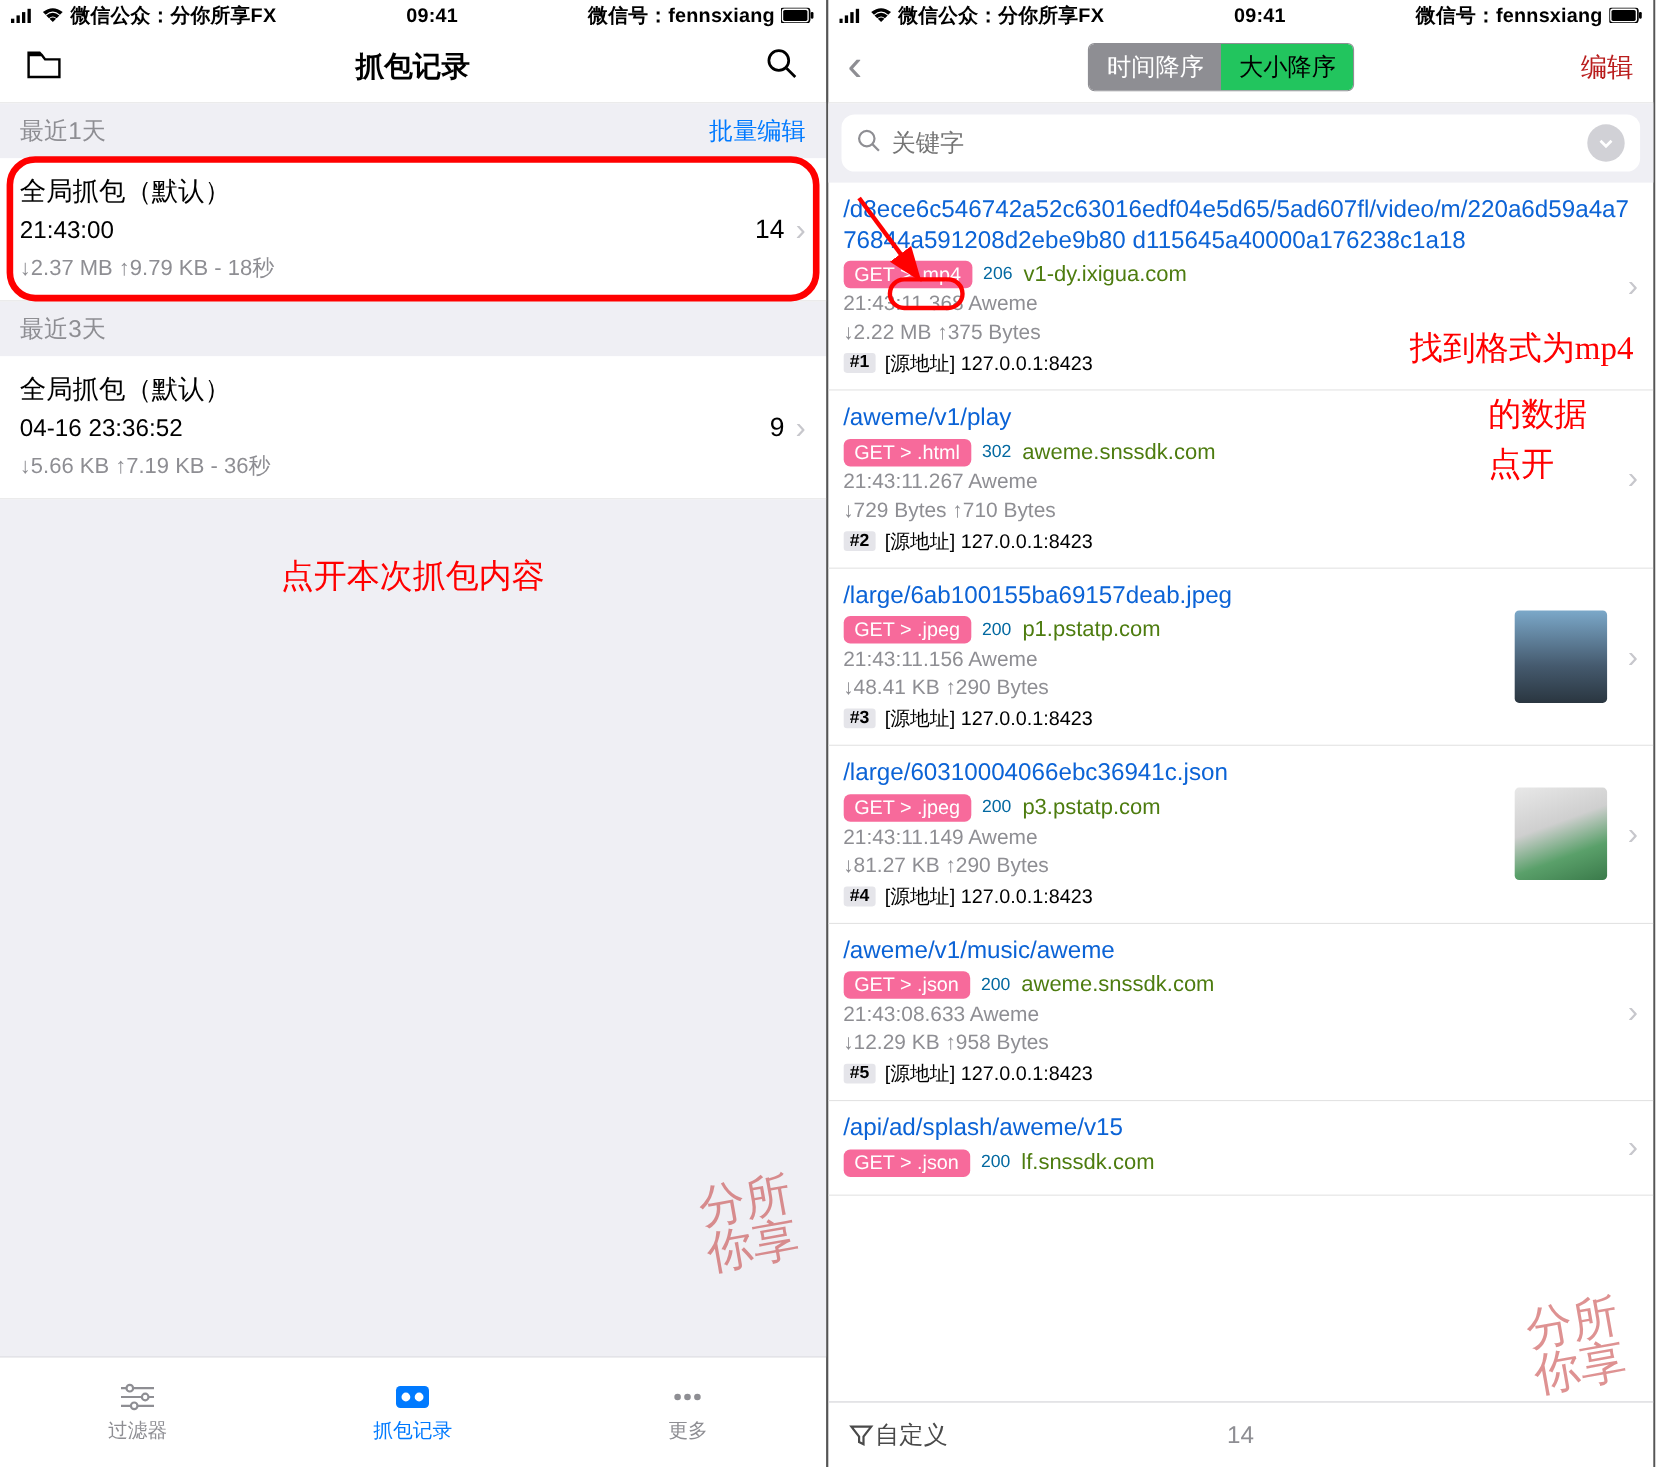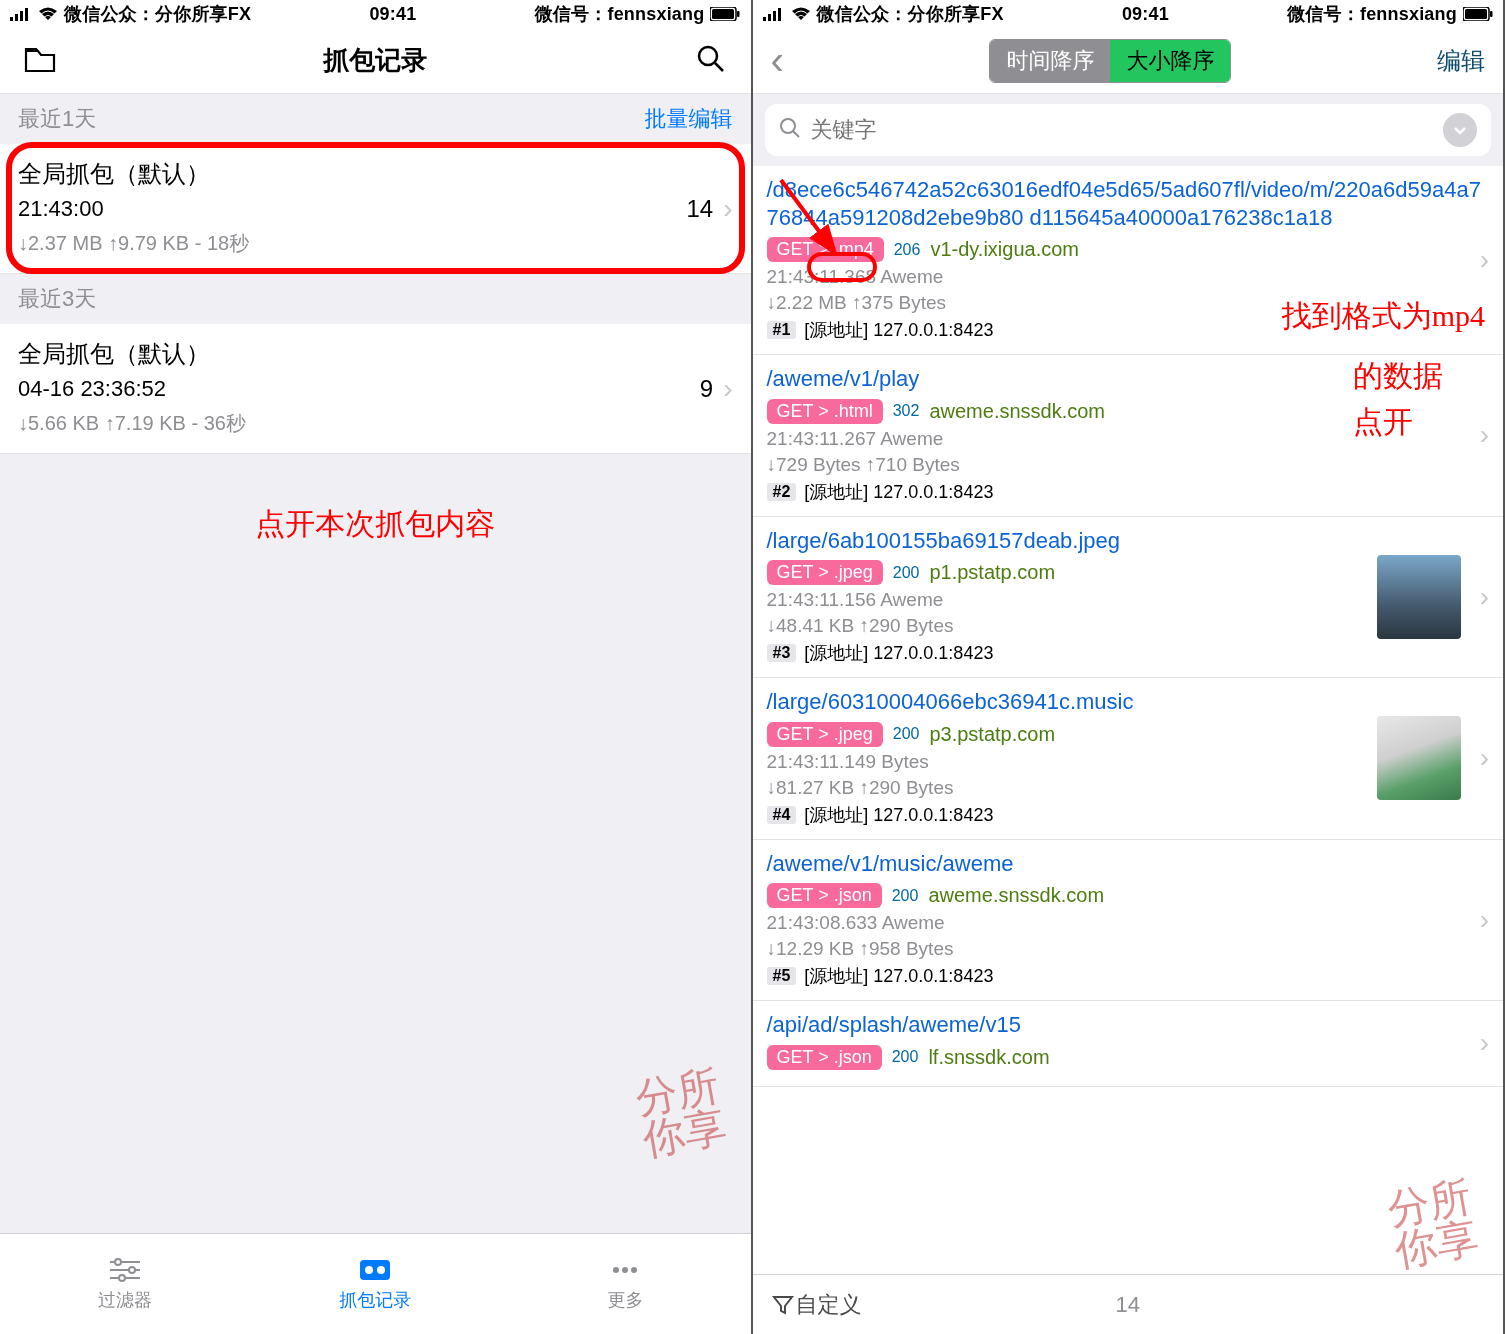--- a/index.html
+++ b/index.html
@@ -36,21 +36,21 @@
 .tab-bar { height: 101px; border-top: 1px solid #d1d1d6; display: flex; margin-top: auto; }
 .tab-item { flex: 1; display: flex; flex-direction: column; align-items: center; justify-content: center; gap: 4px; font-size: 18px; color: #8e8e93; }
 .tab-item.active { color: #007aff; }
 .tab-item svg { width: 34px; height: 28px; }
 
 
 .nav-bar-r { height: 66px; display: flex; align-items: center; justify-content: space-between; padding: 0 18px; border-bottom: 1px solid #e3e3e3; }
 .seg { display: flex; border: 1px solid #8e8e93; border-radius: 6px; overflow: hidden; }
 .seg-btn { padding: 6px 16px; font-size: 22px; color: #000; background: #22c55e; }
 .seg-btn.sel { background: #8e8e93; color: #fff; }
-.nav-edit { color: #0c4a6e; font-size: 24px; }
+.nav-edit { color: #b91c1c; font-size: 24px; }
 .back-chev { color: #8e8e93; font-size: 40px; font-weight: 300; }
 
 
 .search-wrap { padding: 10px 12px; background: #efeff4; }
 .search-box { height: 52px; background: #fff; border-radius: 12px; display: flex; align-items: center; padding: 0 14px; gap: 10px; }
 .search-box .mag { color: #8e8e93; }
 .search-box input { border: none; outline: none; flex: 1; font-size: 22px; background: transparent; }
 .search-box .drop { width: 34px; height: 34px; border-radius: 50%; background: #d1d1d6; display: flex; align-items: center; justify-content: center; color: #8e8e95; }
 
 
@@ -319,27 +319,27 @@
           <div class="req-meta">21:43:11.156 Aweme</div>
           <div class="req-meta">↓48.41 KB ↑290 Bytes</div>
           <div class="req-src">
             <span class="idx">#3</span>
             <span>[源地址] 127.0.0.1:8423</span>
           </div>
           <span class="req-chev">›</span>
           <div class="thumb"></div>
         </div>
         <div class="req">
-          <div class="req-url">/large/60310004066ebc36941c.music</div>
+          <div class="req-url">/large/60310004066ebc36941c.json</div>
           <div class="req-line2">
             <span class="badge">GET &gt; .jpeg</span>
             <span class="status-code">200</span>
             <span class="host">p3.pstatp.com</span>
           </div>
-          <div class="req-meta">21:43:11.149 Bytes</div>
+          <div class="req-meta">21:43:11.149 Aweme</div>
           <div class="req-meta">↓81.27 KB ↑290 Bytes</div>
           <div class="req-src">
             <span class="idx">#4</span>
             <span>[源地址] 127.0.0.1:8423</span>
           </div>
           <span class="req-chev">›</span>
           <div class="thumb2"></div>
         </div>
         <div class="req">
           <div class="req-url">/aweme/v1/music/aweme</div>

